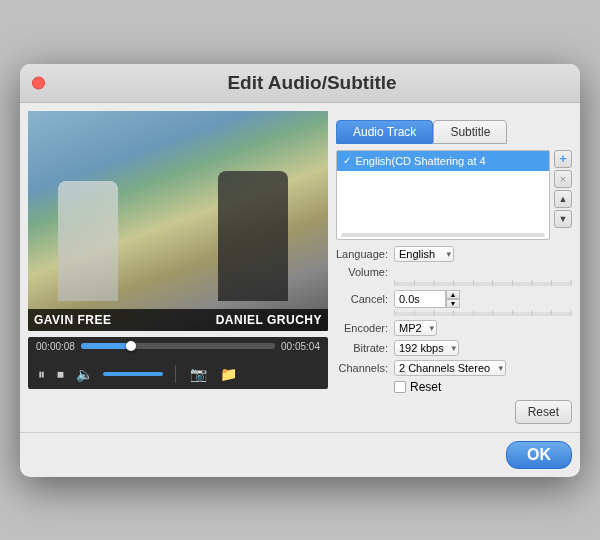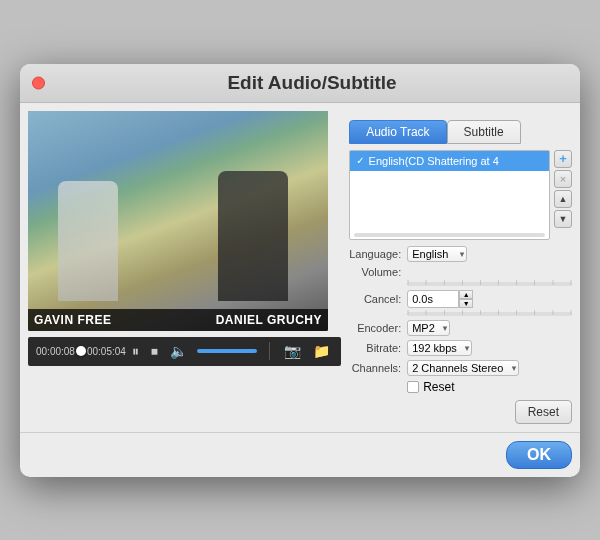--- a/index.html
+++ b/index.html
@@ -88,22 +88,22 @@
     .caption-text {
       color: white;
       font-size: 12px;
       font-weight: bold;
       letter-spacing: 0.5px;
     }
     .controls-bar {
       background: #2a2a2a;
       padding: 4px 8px;
       display: flex;
-      flex-direction: row;
-      gap: 4px;
+      flex-direction: column;
+      gap: 12px;
       border-radius: 2px;
     }
     .time-row {
       display: flex;
       align-items: center;
       gap: 6px;
     }
     .time-text {
       color: #ccc;
       font-size: 10px;

